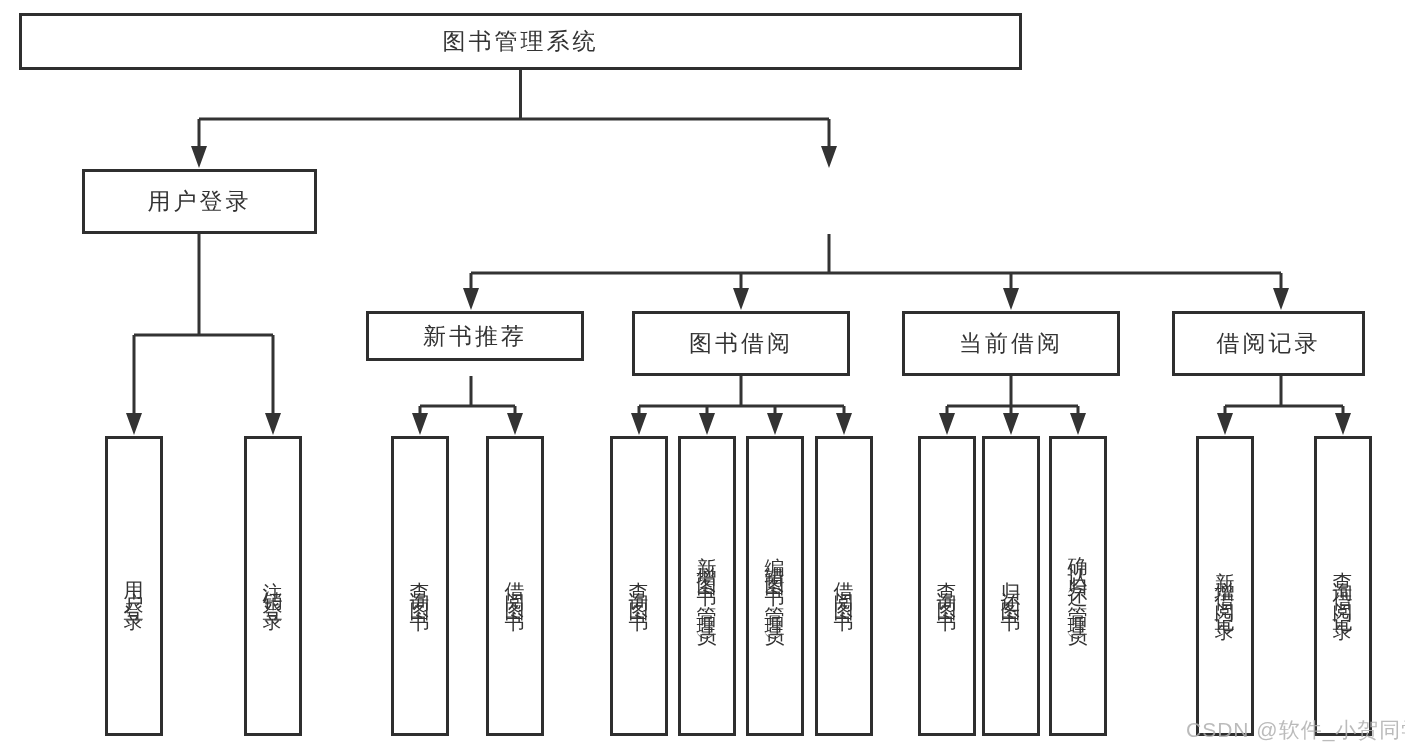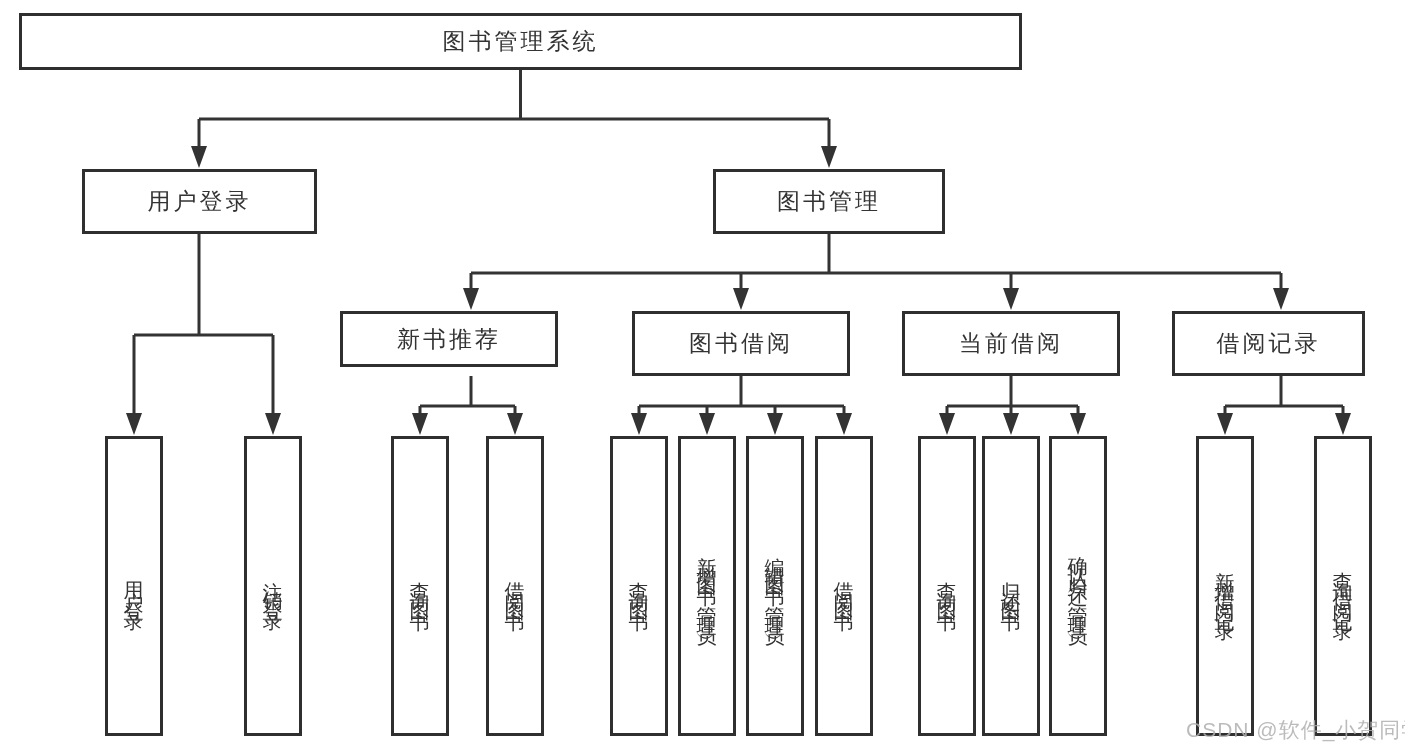--- a/index.html
+++ b/index.html
@@ -27,21 +27,21 @@
   .leaf .vtext{
     writing-mode:vertical-rl;
     letter-spacing:10px;
     line-height:1;
     white-space:nowrap;
   }
   
   .n-root {left:19px;  top:13px;  width:1003px;height:57px;}
   .n-l2-0 {left:82px;  top:169px; width:235px; height:65px;}
   .n-l2-1 {left:713px; top:169px; width:232px; height:65px;}
-  .n-l3-0 {left:340px; top:311px; width:218px; height:56px;}
+  .n-l3-0 {left:366px; top:311px; width:218px; height:50px;}
   .n-l3-1 {left:632px; top:311px; width:218px; height:65px;}
   .n-l3-2 {left:902px; top:311px; width:218px; height:65px;}
   .n-l3-3 {left:1172px;top:311px; width:193px; height:65px;}
   .leaf   {top:436px;  height:300px;width:58px;}
   .lf-0 {left:105px;}  .lf-1 {left:244px;}
   .lf-2 {left:391px;}  .lf-3 {left:486px;}
   .lf-4 {left:610px;}  .lf-5 {left:678px;}
   .lf-6 {left:746px;}  .lf-7 {left:815px;}
   .lf-8 {left:918px;}  .lf-9 {left:982px;}
   .lf-10{left:1049px;} .lf-11{left:1196px;}
@@ -81,21 +81,20 @@
       M631 413 L647 413 L639 435 Z  M699 413 L715 413 L707 435 Z
       M767 413 L783 413 L775 435 Z  M836 413 L852 413 L844 435 Z
       M939 413 L955 413 L947 435 Z  M1003 413 L1019 413 L1011 435 Z
       M1070 413 L1086 413 L1078 435 Z  M1217 413 L1233 413 L1225 435 Z
       M1335 413 L1351 413 L1343 435 Z"></path>
   </svg>
 
   <div class="node h-node n-root">图书管理系统</div>
 
   <div class="node h-node n-l2-0">用户登录</div>
-  <div class="node h-node n-l2-1">图书管理</div>
 
   <div class="node h-node n-l3-0">新书推荐</div>
   <div class="node h-node n-l3-2">当前借阅</div>
   <div class="node h-node n-l3-1">图书借阅</div>
   <div class="node h-node n-l3-3">借阅记录</div>
 
   <div class="node leaf lf-0">
       <span class="vtext">用户登录</span>
     </div>
   <div class="node leaf lf-1">

